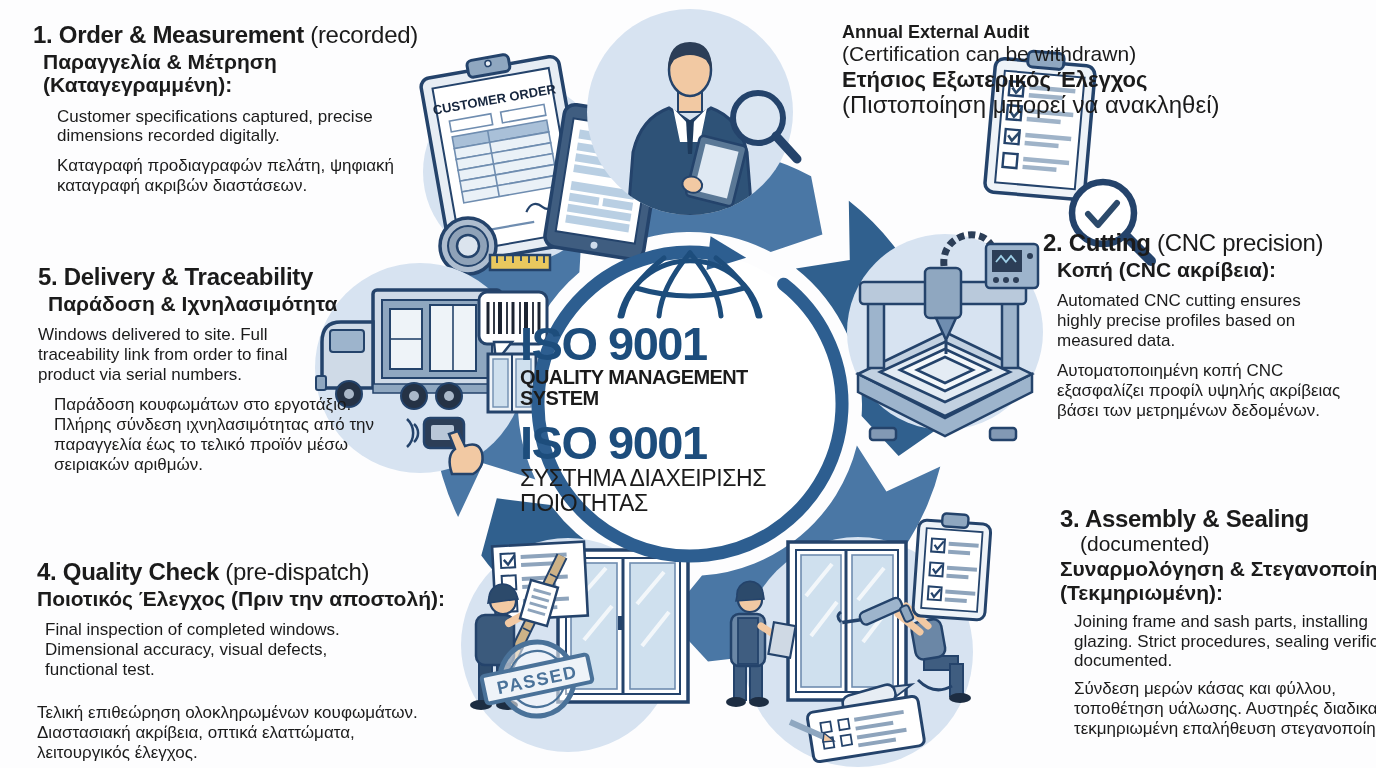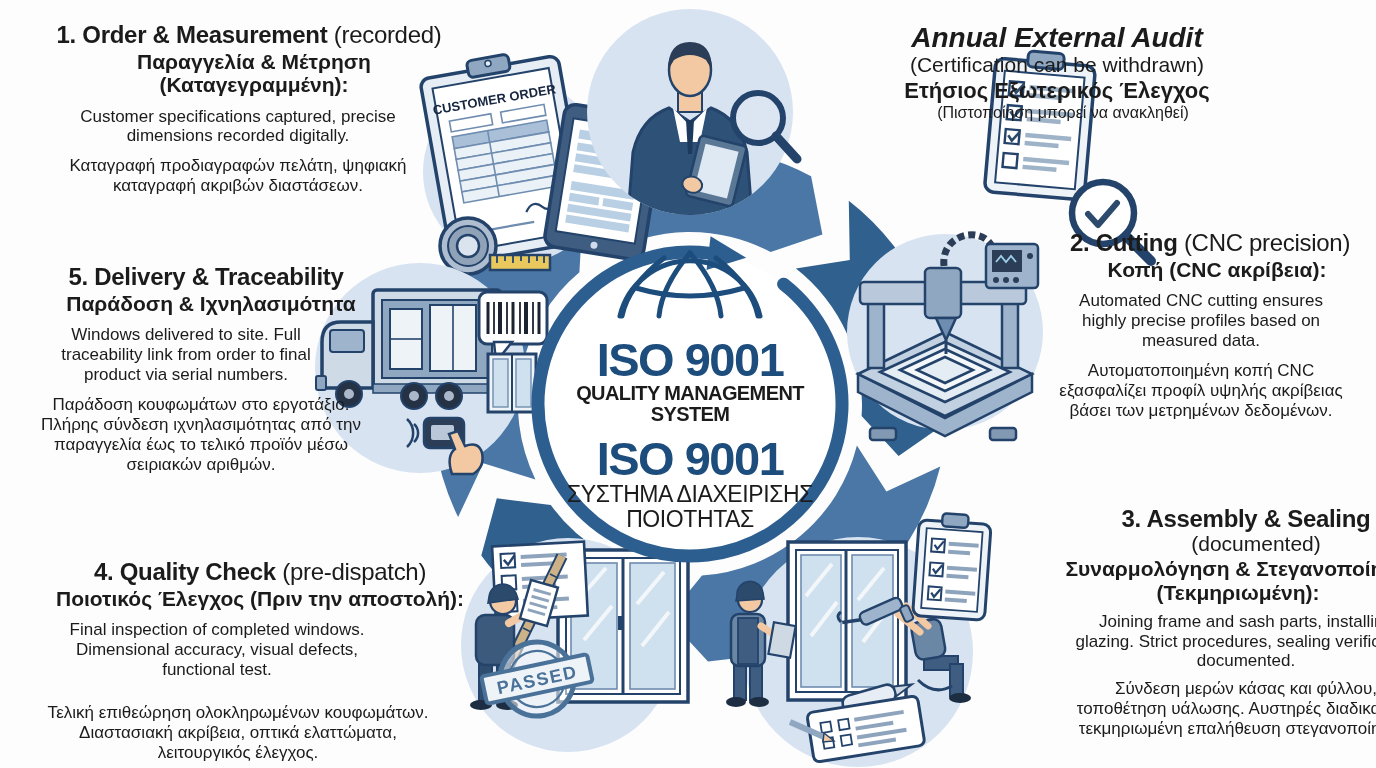--- a/index.html
+++ b/index.html
@@ -1,48 +1,48 @@
 <!DOCTYPE html>
 <html><head>
 <meta charset="utf-8">
 <style>
   html,body{margin:0;padding:0;background:#ffffff;}
   .stage{position:relative;width:1376px;height:768px;overflow:hidden;background:#fdfdfe;
          font-family:"Liberation Sans","DejaVu Sans",sans-serif;color:#1b1b1b;}
   svg{position:absolute;left:0;top:0;}
   
-  .step{position:absolute;line-height:1.1;text-align:center;}
+  .step{position:absolute;line-height:1.1;}
   .t-en{font-size:24px;font-weight:700;letter-spacing:-0.3px;}
   .t-en .n{font-weight:400;}
   .t-note{font-weight:400;font-size:21px;margin-left:20px;}
   .t-gr{font-size:21px;font-weight:700;margin-top:2px;}
   .body{font-size:17px;line-height:1.17;margin:10px 0 0 0;}
   #b1{left:33px;top:22px;width:432px;}
   #b1 .t-gr{margin-left:10px;}
   #b1 .body{margin-left:24px;width:362px;}
   #audit{left:842px;top:22px;width:430px;line-height:1.12;}
-  .a1{font-size:28px;font-weight:700;font-style:italic;}
+  .a1{font-size:18px;font-weight:700;}
   .a2{font-size:21px;}
   .a3{font-size:22px;font-weight:700;margin-top:2px;}
-  .a4{font-size:16px;margin-left:12px;}
+  .a4{font-size:24px;}
   #b2{left:1043px;top:230px;width:334px;}
   #b2 .t-gr{margin-left:14px;}
   #b2 .body{margin-left:14px;width:288px;}
   #b3{left:1060px;top:506px;width:372px;}
   #b3 .t-gr{width:356px;}
   #b3 .body{margin-left:14px;width:344px;margin-top:8px;}
   #b4{left:37px;top:559px;width:446px;}
   #b4 .body-en{width:344px;margin-left:8px;}
   #b4 .body-gr{width:402px;margin-top:23px;}
   #b5{left:38px;top:264px;width:336px;}
   #b5 .t-gr{margin-left:10px;}
   #b5 .body-en{width:296px;}
-  #b5 .body-gr{width:326px;}
+  #b5 .body-gr{width:326px;margin-left:16px;}
   
-  .center-text{position:absolute;left:520px;top:336px;width:340px;text-align:center;}
+  .center-text{position:absolute;left:520px;top:320px;width:340px;}
   .iso{font-size:47px;font-weight:700;color:#1d4d7c;line-height:1.0;letter-spacing:-1.5px;}
   .iso2{margin-top:9px;}
   .sub{font-size:20px;font-weight:700;line-height:1.07;letter-spacing:-0.6px;}
   .subg{font-size:23px;font-weight:400;line-height:1.1;letter-spacing:-0.4px;}
   .svg-label{font-family:"Liberation Sans","DejaVu Sans",sans-serif;}
 </style>
 </head>
 <body>
 
 <div class="stage">

